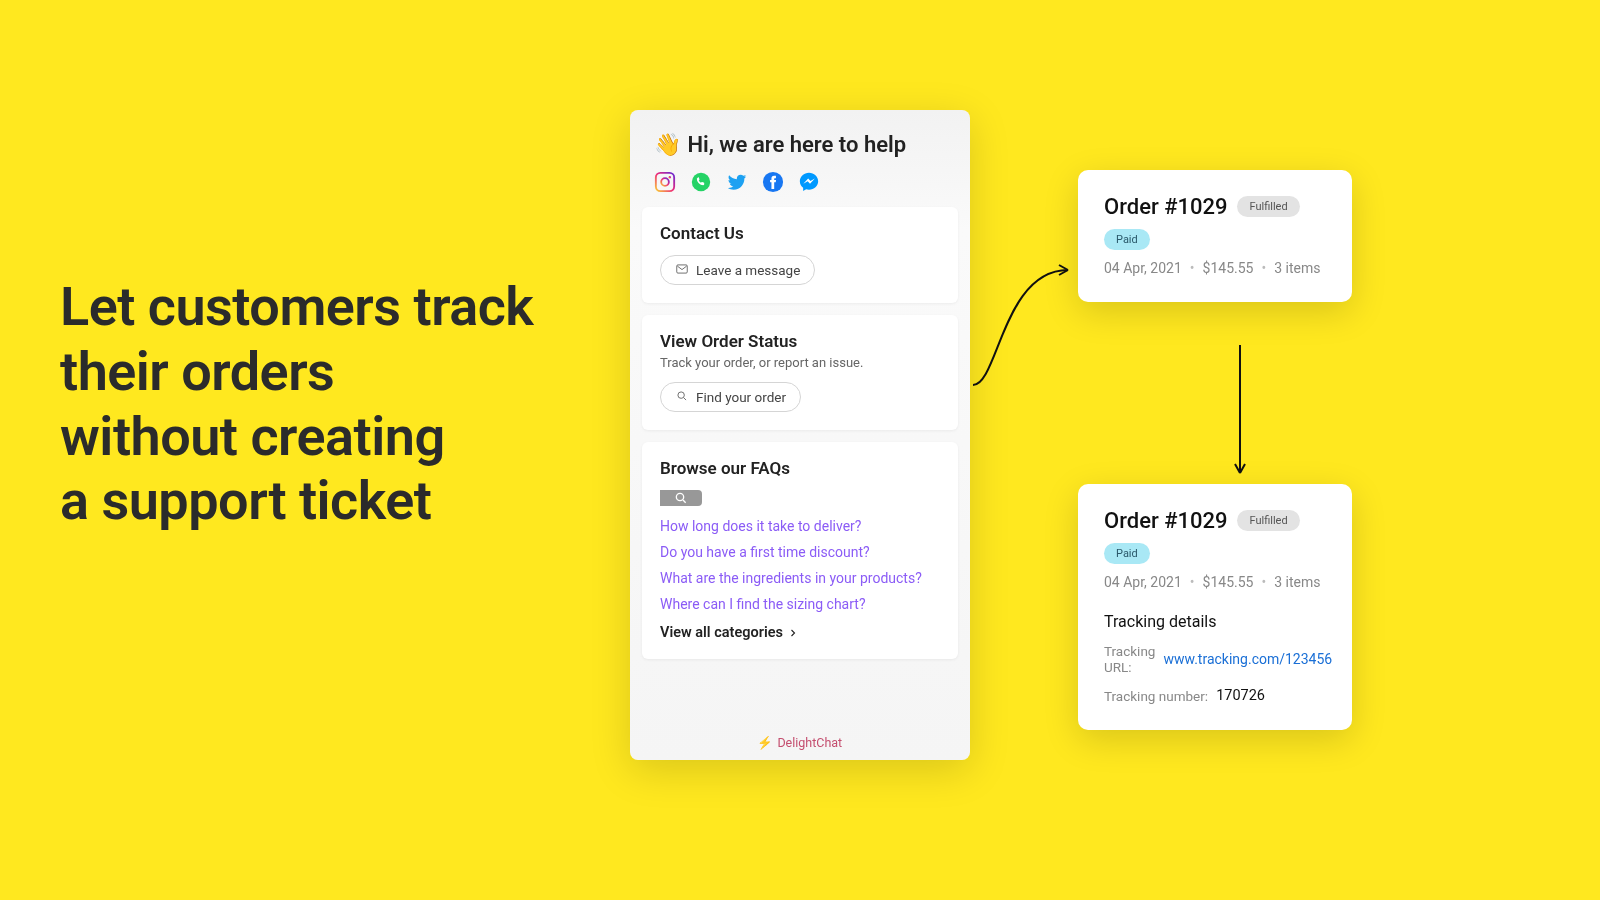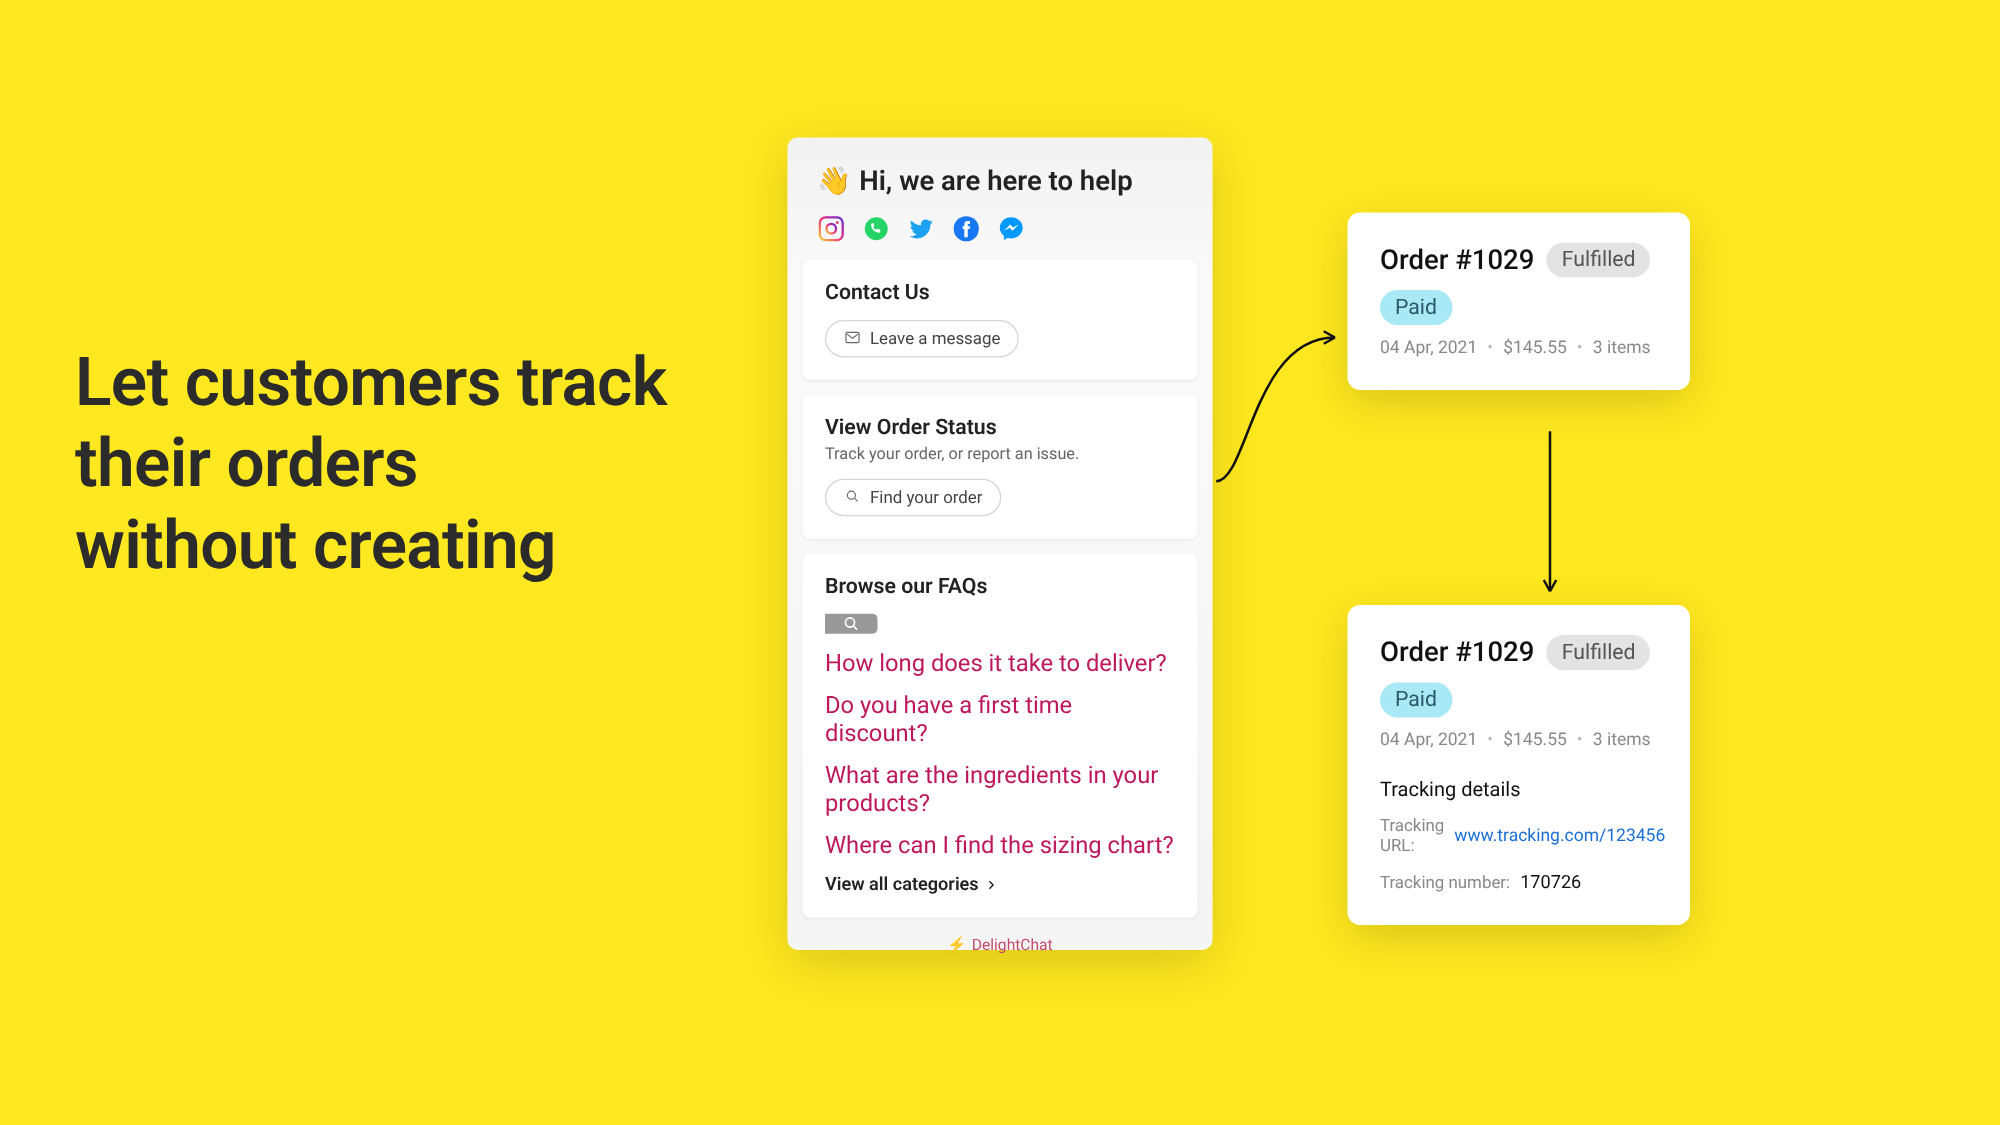--- a/index.html
+++ b/index.html
@@ -125,22 +125,22 @@
     justify-content: center;
     cursor: pointer;
   }
   .faq-list {
     margin-top: 12px;
     display: flex;
     flex-direction: column;
     gap: 10px;
   }
   .faq-item {
-    font-size: 19px;
-    color: #be185d;
+    font-size: 14px;
+    color: #8b5cf6;
     cursor: pointer;
   }
   .view-all {
     margin-top: 12px;
     font-size: 14.5px;
     font-weight: 600;
     color: #222;
     display: flex;
     align-items: center;
     gap: 4px;
@@ -177,21 +177,21 @@
     flex-wrap: wrap;
   }
   .order-title {
     font-size: 22px;
     font-weight: 500;
     color: #111;
   }
   .badge {
     border-radius: 14px;
     padding: 4px 12px;
-    font-size: 17px;
+    font-size: 11px;
   }
   .badge.fulfilled { background: #e3e3e3; color: #555; }
   .badge.paid { background: #a9e8f5; color: #2a586a; }
 
   .order-meta {
     margin-top: 10px;
     font-size: 14px;
     color: #888;
     display: flex;
     align-items: center;
@@ -233,20 +233,21 @@
   
   svg.connector { position: absolute; overflow: visible; }
 </style>
 </head>
 <body>
 
 <div class="headline">
   <div>Let customers track</div>
   <div>their orders</div>
   <div>without creating</div>
+  <div>a support ticket</div>
 </div>
 
 <div class="widget">
   <div class="widget-header">
     <div class="widget-title">
       <span>👋</span>
       <span>Hi, we are here to help</span>
     </div>
     <div class="social-row">
       <span class="social-icon">

